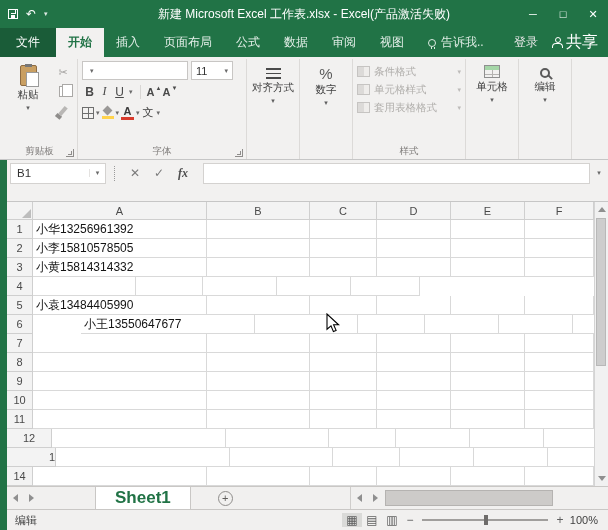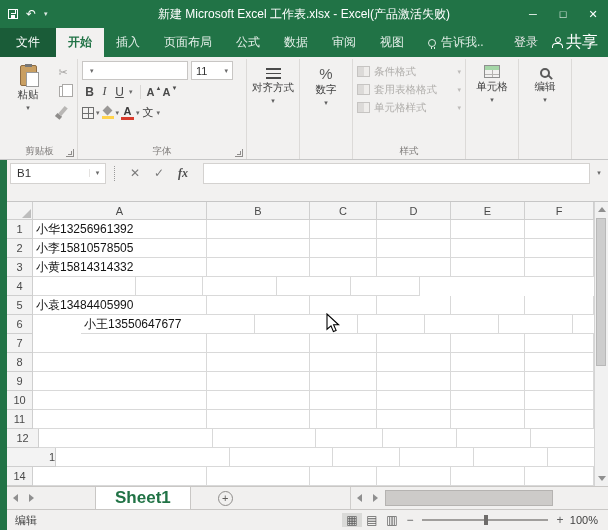--- a/index.html
+++ b/index.html
@@ -264,26 +264,26 @@
 
     <div class="rgroup">
       <div class="styles-grp">
         <div class="style-row">
           <span class="sicon"></span>
           <span>条件格式</span>
           <span class="scaret">▾</span>
         </div>
         <div class="style-row">
           <span class="sicon"></span>
-          <span>套用表格格式</span>
+          <span>单元格样式</span>
           <span class="scaret">▾</span>
         </div>
         <div class="style-row">
           <span class="sicon"></span>
-          <span>单元格样式</span>
+          <span>套用表格格式</span>
           <span class="scaret">▾</span>
         </div>
       </div>
       <div class="glabel">样式</div>
     </div>
 
     <div class="rgroup">
       <div class="bigbtn">
         <span class="cells-icon"></span>
         <span class="blabel">单元格</span>
@@ -421,21 +421,21 @@
         <div class="grow">
           <div class="gcell ghead" style="width: 26px;">11</div>
           <div class="gcell cell" style="width: 174px;"></div>
           <div class="gcell cell" style="width: 103px;"></div>
           <div class="gcell cell" style="width: 67px;"></div>
           <div class="gcell cell" style="width: 74px;"></div>
           <div class="gcell cell" style="width: 74px;"></div>
           <div class="gcell cell" style="width: 69px;"></div>
         </div>
         <div class="grow">
-          <div class="gcell ghead" style="width: 32px;">12</div>
+          <div class="gcell ghead" style="width: 45px;">12</div>
           <div class="gcell cell" style="width: 174px;"></div>
           <div class="gcell cell" style="width: 103px;"></div>
           <div class="gcell cell" style="width: 67px;"></div>
           <div class="gcell cell" style="width: 74px;"></div>
           <div class="gcell cell" style="width: 74px;"></div>
           <div class="gcell cell" style="width: 69px;"></div>
         </div>
         <div class="grow">
           <div class="gcell ghead" style="width: 22px; padding-left: 48px;">13</div>
           <div class="gcell cell" style="width: 174px;"></div>

